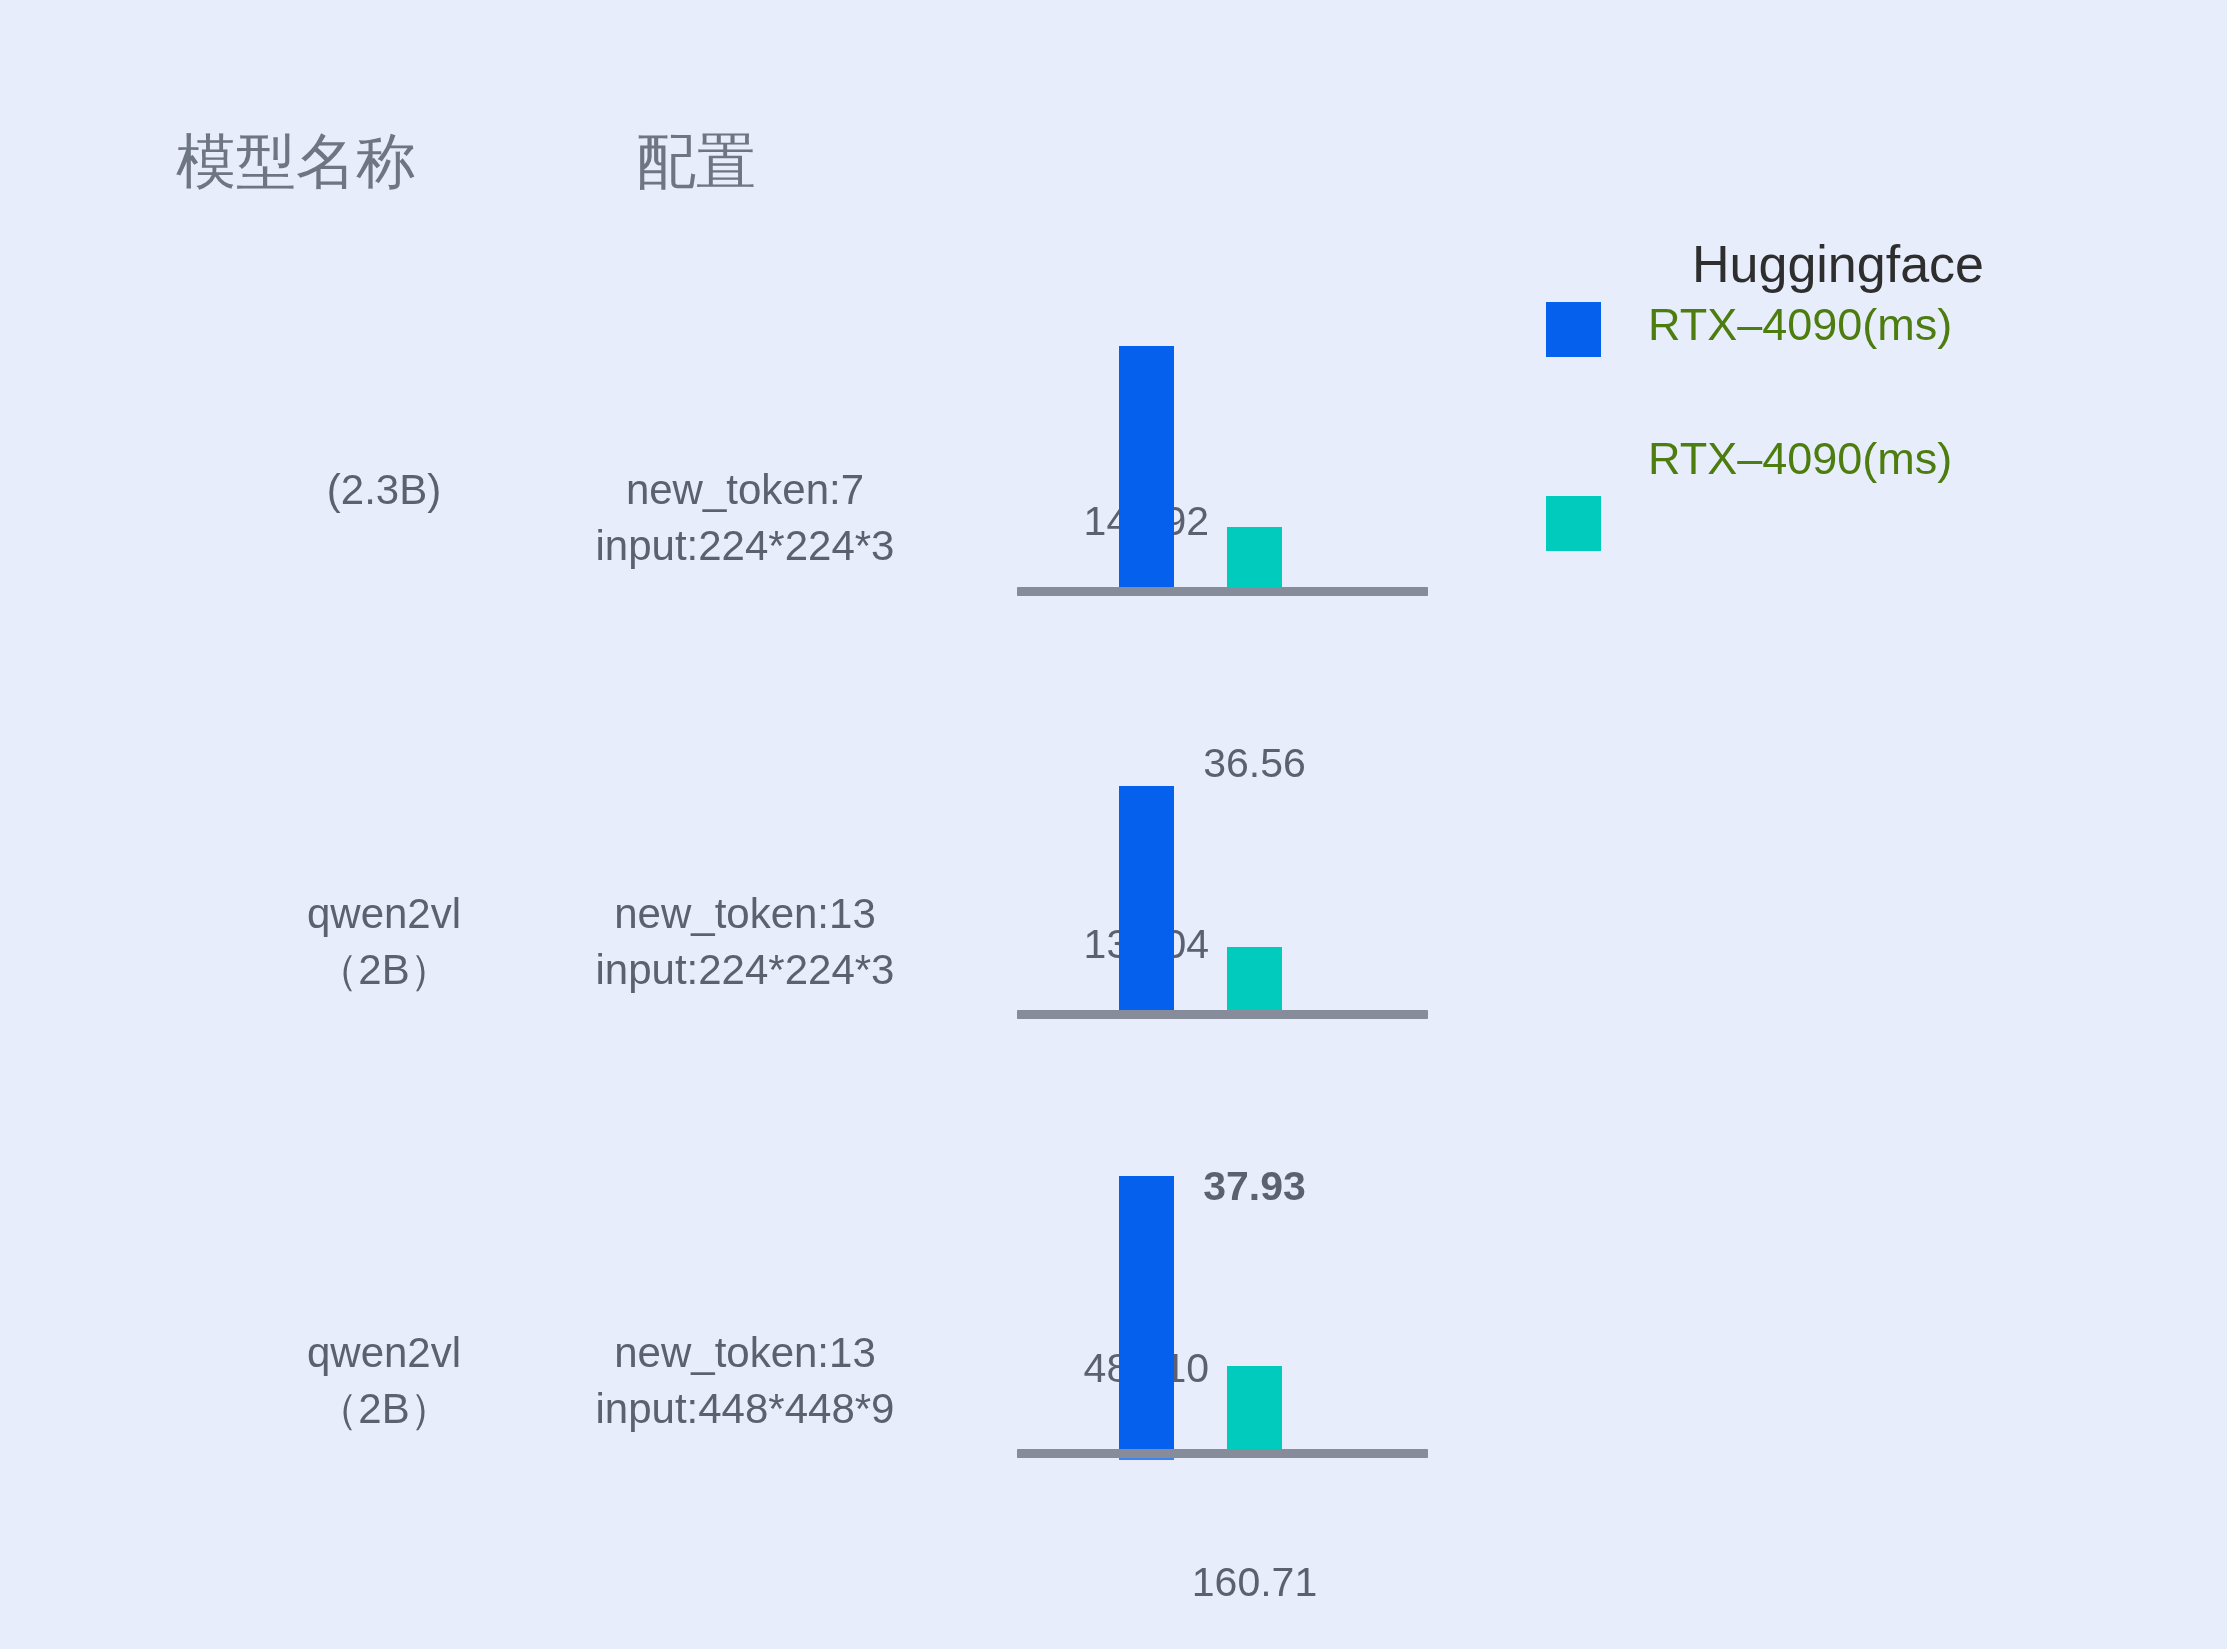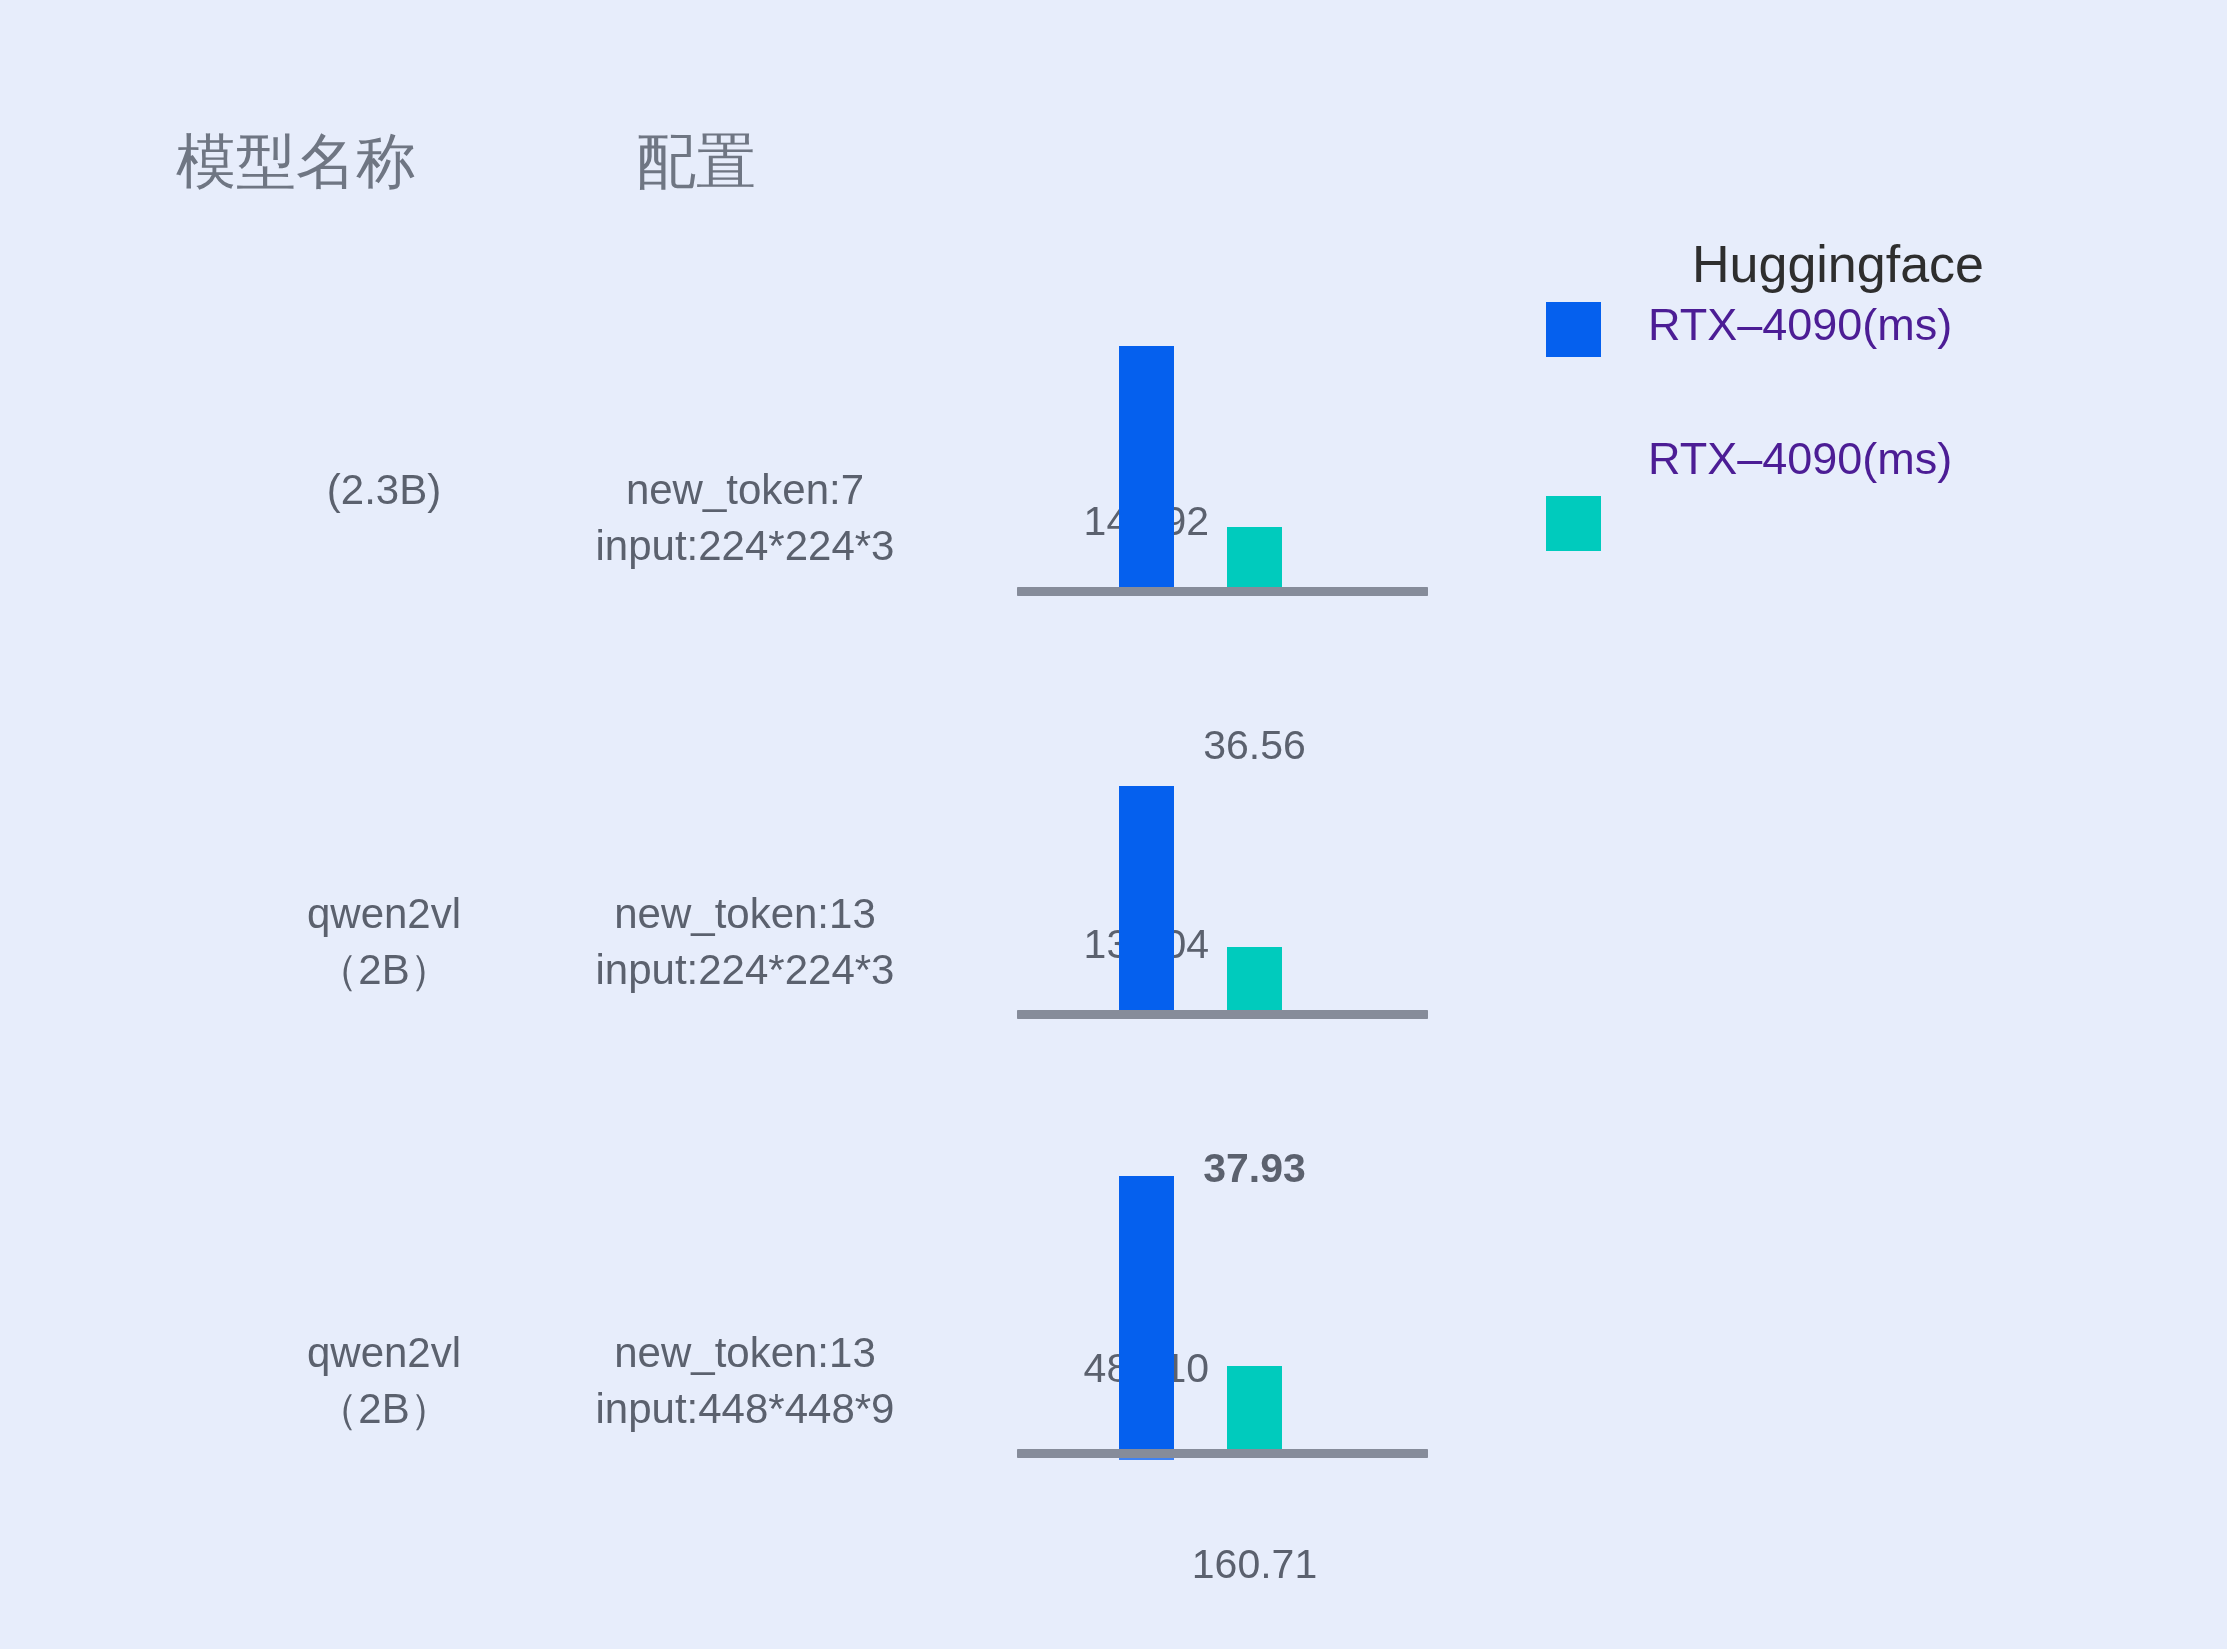--- a/index.html
+++ b/index.html
@@ -83,21 +83,21 @@
   .val {
     position: absolute;
     color: #5b616e;
     font-size: 41px;
     line-height: 1;
     white-space: nowrap;
     text-align: center;
     width: 235px;
   }
   .val-hf    { left: 11.8px; }
-  .val-genie { left: 120px; }
+  .val-genie { left: 120px; margin-top: 18px; }
 
   
   .legend {
     position: absolute;
     left: 1540px;
     top: 235px;
     width: 580px;
   }
   .legend-item {
     position: absolute;
@@ -123,21 +123,21 @@
   .legend-title {
     display: block;
     color: #2e2e2e;
     font-size: 52px;
     line-height: 1.15;
     white-space: nowrap;
     margin-left: 44px;
   }
   .legend-sub {
     display: block;
-    color: #4c1d95;
+    color: #4d7c0f;
     font-size: 45px;
     line-height: 1.35;
     white-space: nowrap;
   }
 </style>
 </head>
 <body style="background: rgb(231, 237, 251);">
 
 <div class="stage">
 

